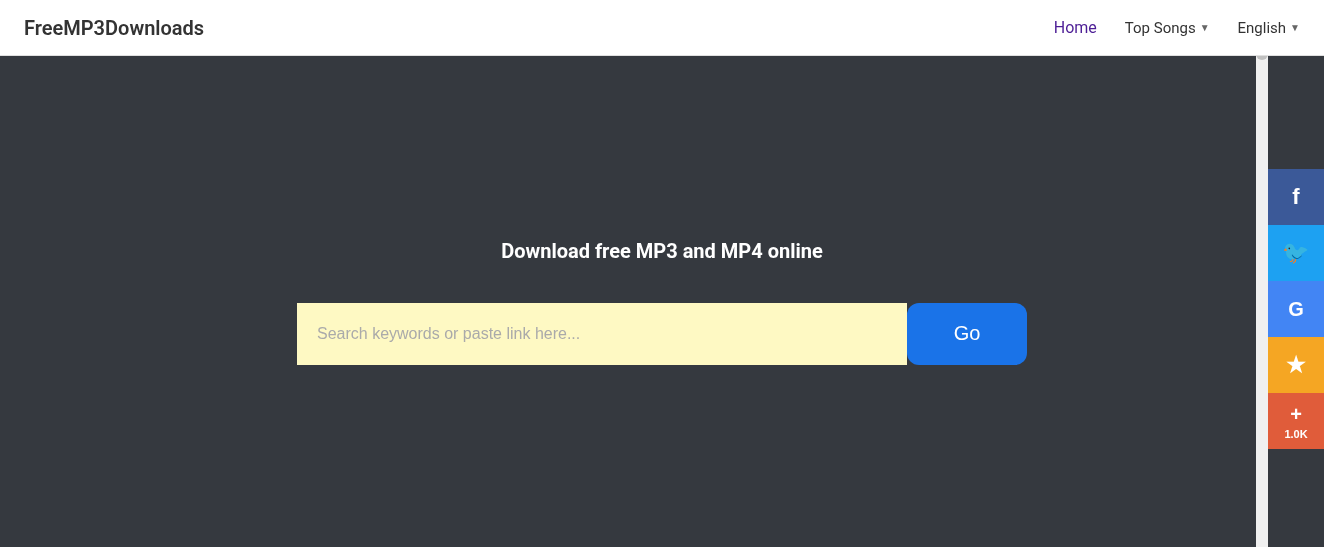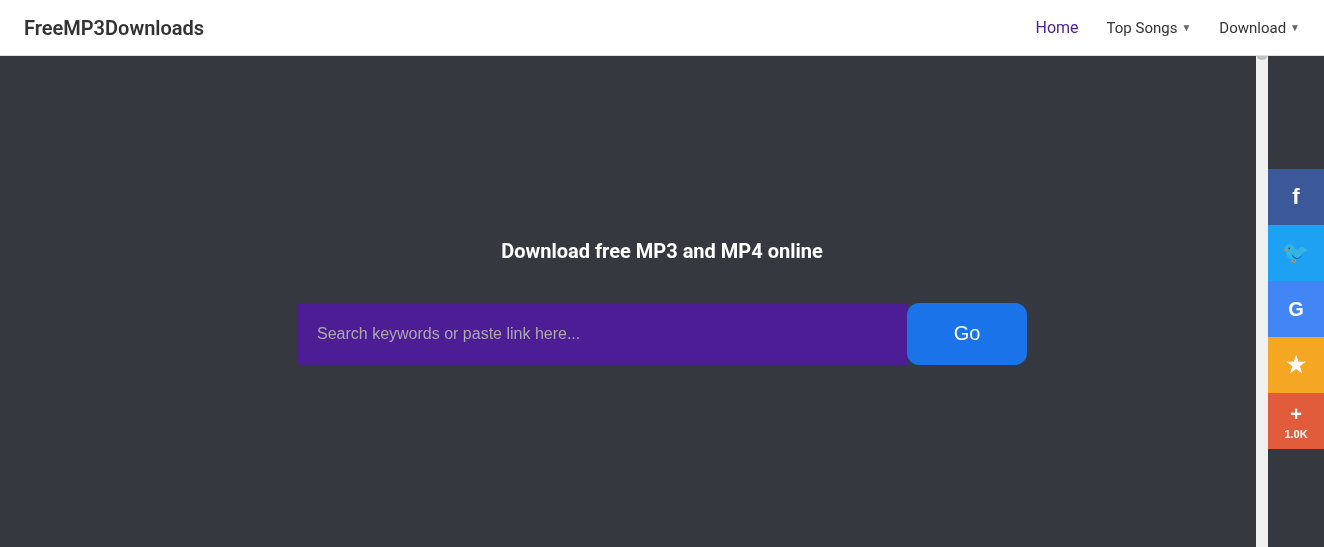--- a/index.html
+++ b/index.html
@@ -100,21 +100,21 @@
 
     .search-input {
       flex: 1;
       height: 62px;
       padding: 0 20px;
       font-size: 16px;
       color: #888;
       border: none;
       outline: none;
       border-radius: 0;
-      background: #4c1d95;
+      background: #fef9c3;
     }
 
     .search-input::placeholder {
       color: #aaa;
     }
 
     .go-button {
       height: 62px;
       width: 120px;
       background: #1a73e8;
@@ -201,21 +201,21 @@
 
 <nav class="navbar">
   <a class="navbar-brand">FreeMP3Downloads</a>
   <div class="navbar-links">
     <a class="nav-link">Home</a>
     <div class="nav-link-dropdown">
       <span>Top Songs</span>
       <span class="dropdown-arrow">▼</span>
     </div>
     <div class="nav-link-dropdown">
-      <span>Download</span>
+      <span>English</span>
       <span class="dropdown-arrow">▼</span>
     </div>
   </div>
 </nav>
 
 <section class="hero">
   <p class="hero-subtitle">Download free MP3 and MP4 online</p>
   <div class="search-container">
     <input class="search-input" type="text" placeholder="Search keywords or paste link here..." style="">
     <button class="go-button">Go</button>

